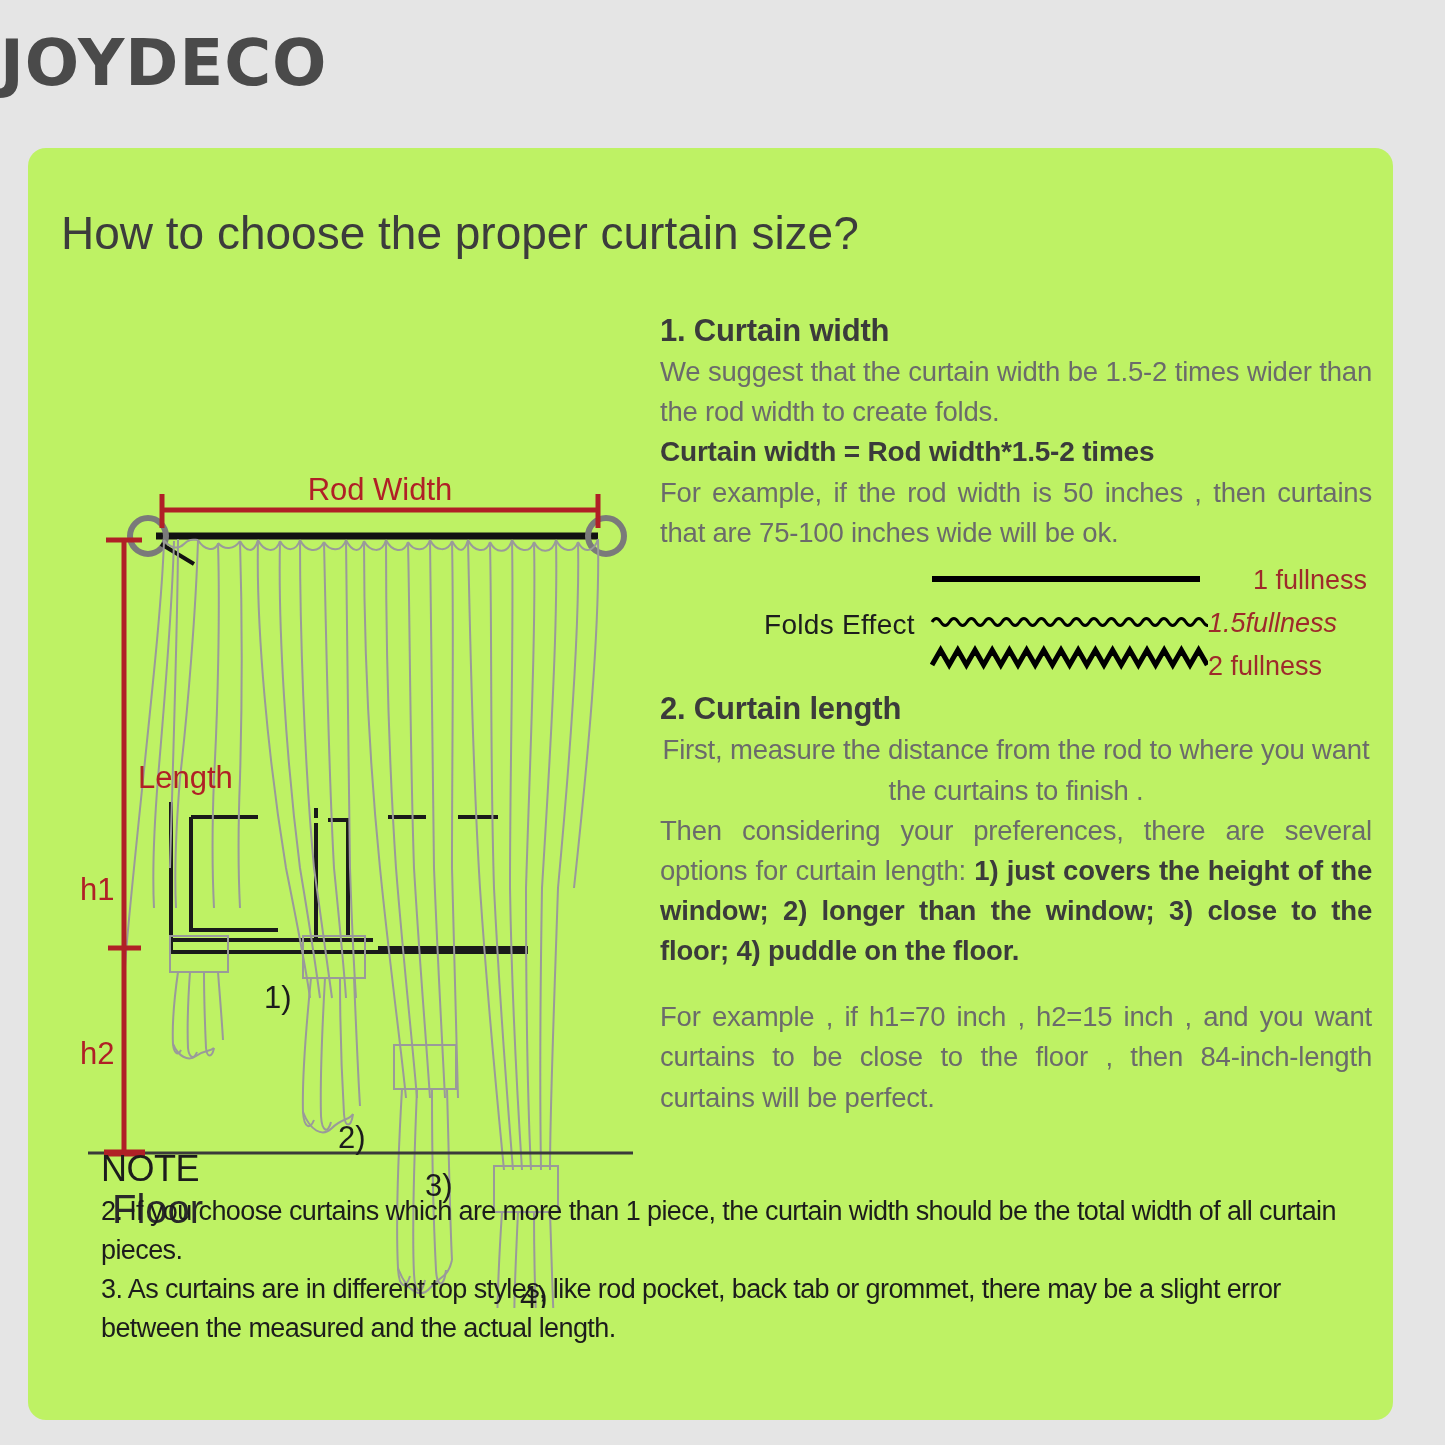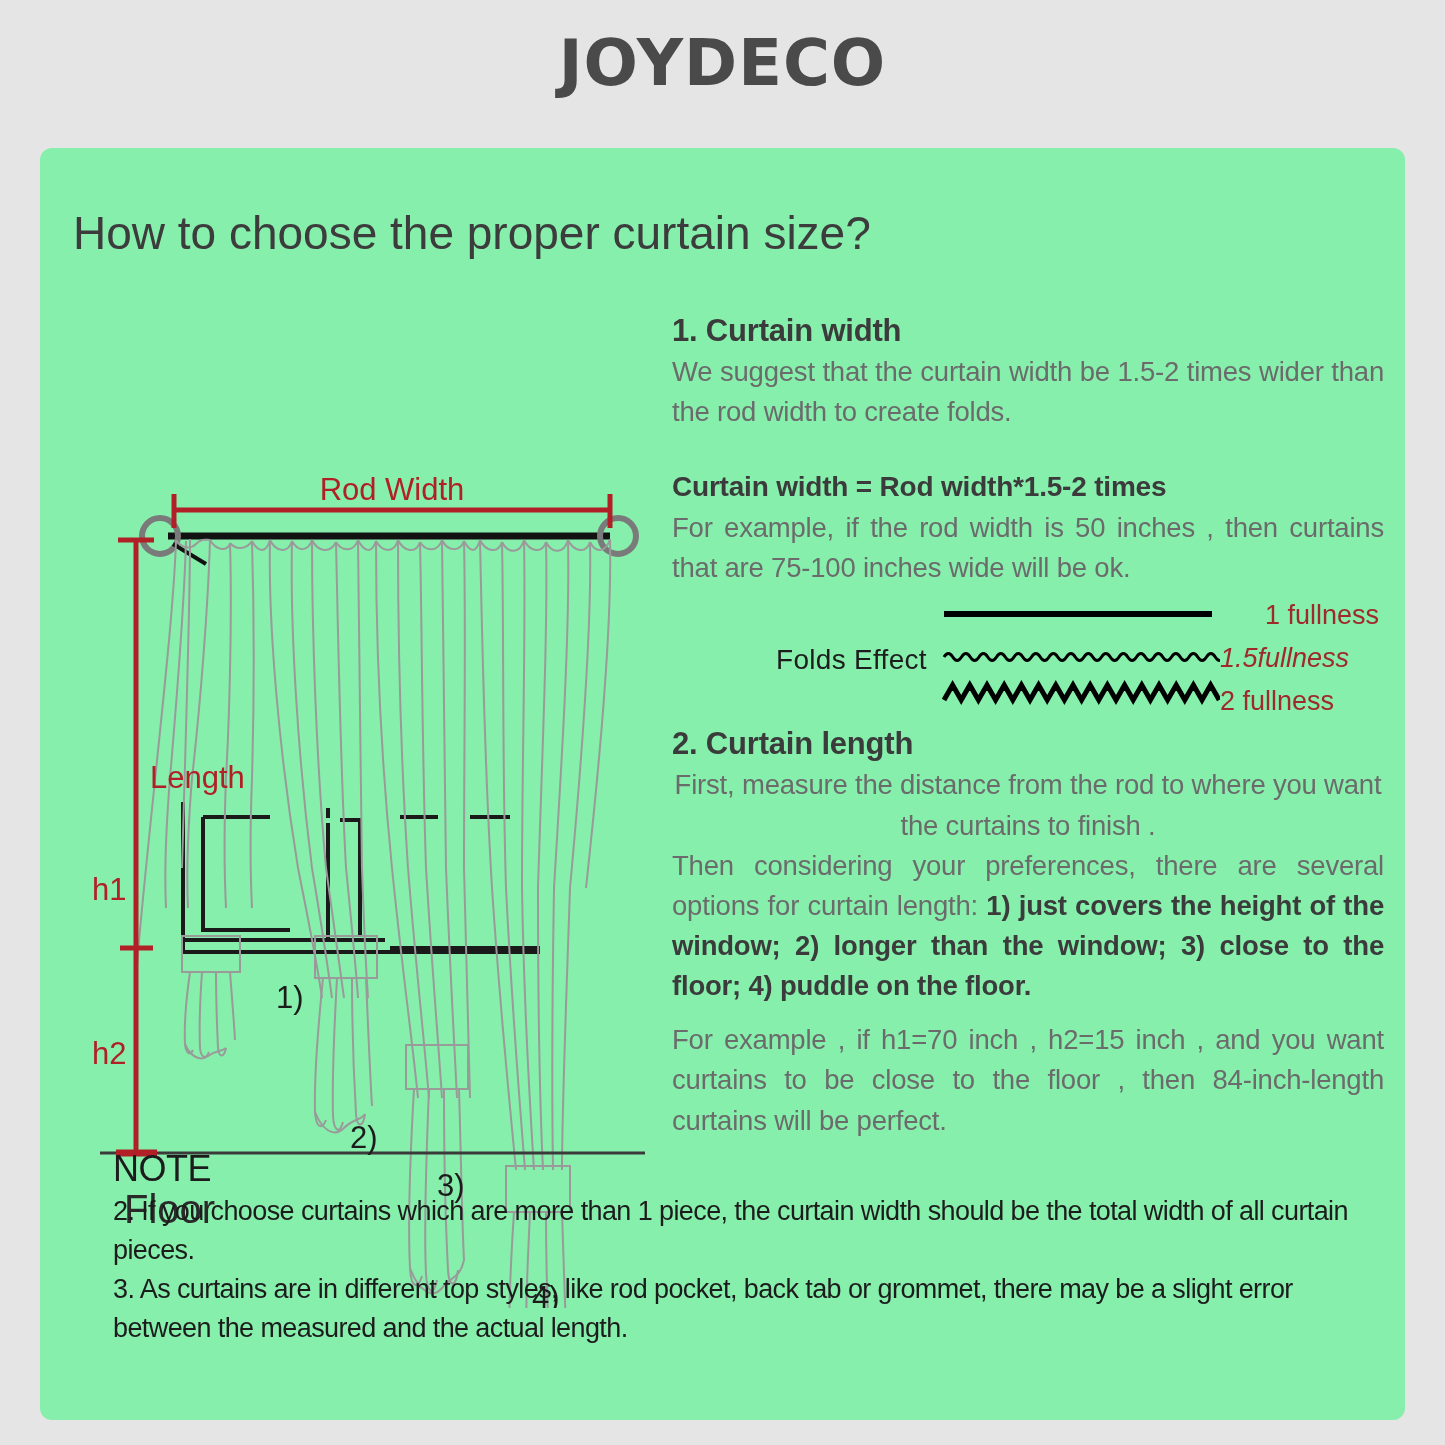--- a/index.html
+++ b/index.html
@@ -12,35 +12,35 @@
   #page {
     position: relative;
     width: 1445px; height: 1445px;
     background: #e5e5e5;
   }
 
   
   #brand {
     position: absolute;
     top: 26px; left: 0; width: 1445px;
-    text-align: center;
+    text-align: left;
     font-size: 64px;
     font-weight: 900;
     letter-spacing: 1px;
     color: #4a4a4a;
     font-family: "DejaVu Sans", sans-serif;
   }
 
   
   #card {
     position: absolute;
-    left: 40px; top: 148px;
+    left: 28px; top: 148px;
     width: 1365px; height: 1272px;
-    background: #86efac;
-    border-radius: 12px;
+    background: #bef264;
+    border-radius: 18px;
   }
 
   #page-title {
     position: absolute;
     left: 33px; top: 58px;
     font-size: 46px;
     color: #3c3c3c;
     font-weight: 400;
     white-space: nowrap;
   }
@@ -72,21 +72,20 @@
     text-align: justify;
     letter-spacing: -0.2px;
   }
   .body-txt.nojust { text-align: center; }
   .bold-line {
     font-size: 28px;
     font-weight: 700;
     color: #3b3b3b;
     line-height: 1.46;
     letter-spacing: -0.2px;
-    margin-top: 35px;
   }
   .b { font-weight: 700; color: #3b3b3b; }
 
   
   #folds {
     position: relative;
     height: 126px;
     margin-top: 12px;
   }
   #folds-label {
@@ -300,21 +299,21 @@
           <path id="zig-path" fill="none" stroke="#000" stroke-width="5" d="M4 100 L 12.6 85 L 21.2 100 L 29.799999999999997 85 L 38.4 100 L 47 85 L 55.6 100 L 64.2 85 L 72.8 100 L 81.39999999999999 85 L 89.99999999999999 100 L 98.59999999999998 85 L 107.19999999999997 100 L 115.79999999999997 85 L 124.39999999999996 100 L 132.99999999999997 85 L 141.59999999999997 100 L 150.19999999999996 85 L 158.79999999999995 100 L 167.39999999999995 85 L 175.99999999999994 100 L 184.59999999999994 85 L 193.19999999999993 100 L 201.79999999999993 85 L 210.39999999999992 100 L 218.99999999999991 85 L 227.5999999999999 100 L 236.1999999999999 85 L 244.7999999999999 100 L 253.3999999999999 85 L 261.9999999999999 100 L 270.5999999999999 85 L 279.19999999999993 100"></path>
         </svg>
         <div class="fold-row-label" id="fl1">1 fullness</div>
         <div class="fold-row-label" id="fl2">1.5fullness</div>
         <div class="fold-row-label" id="fl3">2 fullness</div>
       </div>
 
       <div class="sec-head">2. Curtain length</div>
       <div class="body-txt nojust">First, measure the distance from the rod to where you want the curtains to finish .</div>
       <div class="body-txt"><span>Then considering your preferences, there are several options for curtain length: </span><span class="b">1) just covers the height of the window; 2) longer than the window; 3) close to the floor; 4) puddle on the floor.</span></div>
-      <div class="body-txt" style="margin-top:14px;">For example , if h1=70 inch , h2=15 inch , and you want curtains to be close to the floor , then 84-inch-length curtains will be perfect.</div>
+      <div class="body-txt" style="margin-top:26px;">For example , if h1=70 inch , h2=15 inch , and you want curtains to be close to the floor , then 84-inch-length curtains will be perfect.</div>
     </div>
 
     <div id="note">
       <div id="note-title">NOTE</div>
       <div class="note-line">2. If you choose curtains which are more than 1 piece, the curtain width should be the total width of all curtain pieces.</div>
       <div class="note-line">3. As curtains are in different top styles, like rod pocket, back tab or grommet, there may be a slight error between the measured and the actual length.</div>
     </div>
 
   </div>
 </div>

